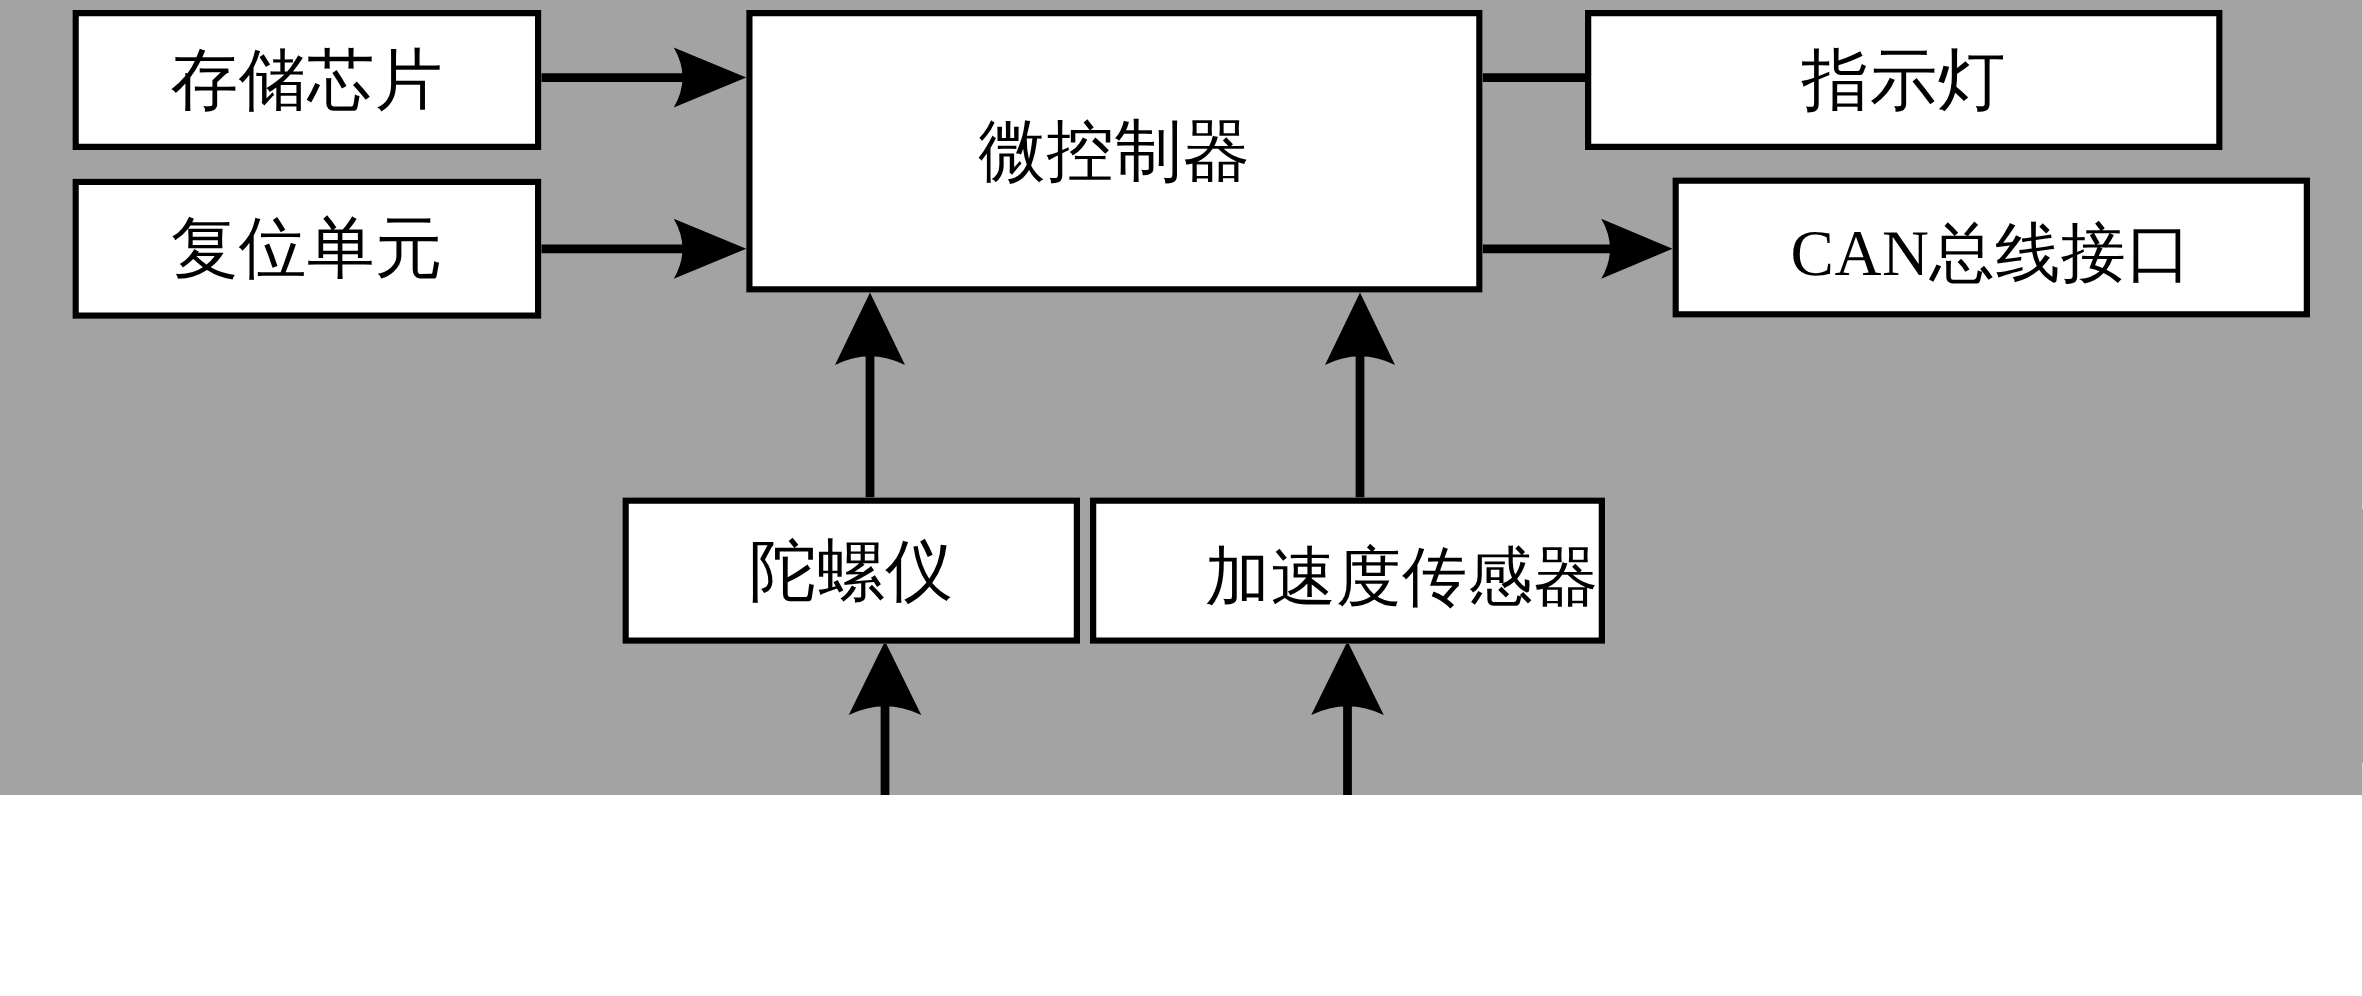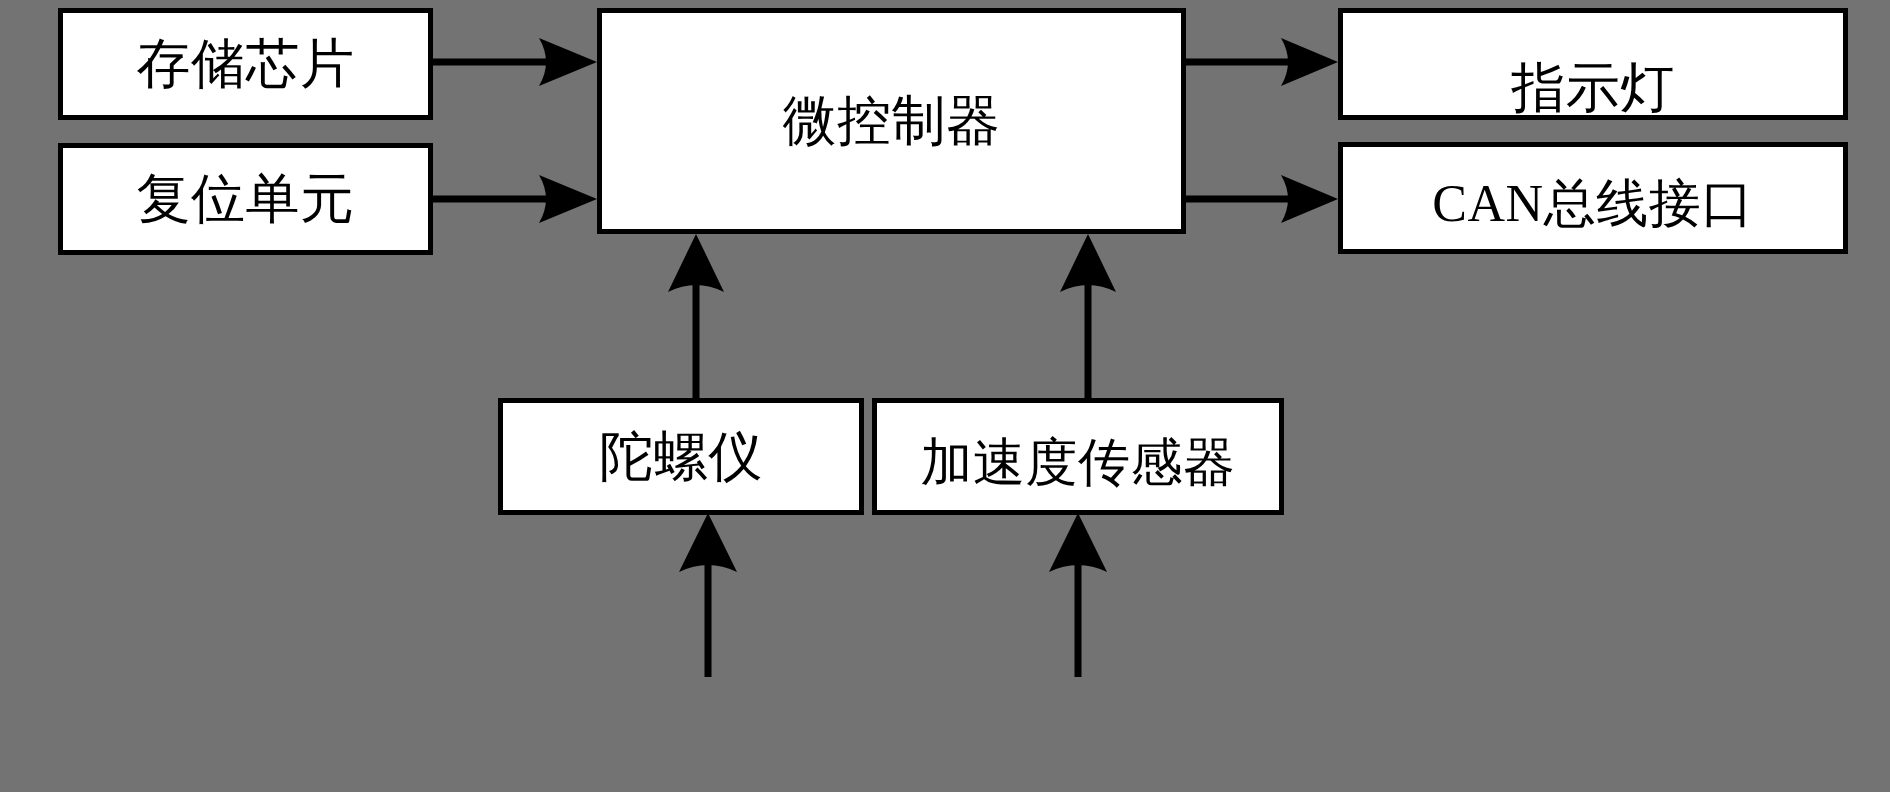--- a/index.html
+++ b/index.html
@@ -3,22 +3,22 @@
 <meta charset="utf-8">
 <style>
   html, body {
     margin: 0;
     padding: 0;
     background: #ffffff;
   }
   #canvas {
     position: relative;
     width: 1890px;
-    height: 792px;
-    background: #737373;
+    height: 636px;
+    background: #a3a3a3;
     overflow: hidden;
     font-family: "Liberation Serif", "DejaVu Serif", serif;
   }
   #svg-layer {
     position: absolute;
     left: 0;
     top: 0;
     width: 1890px;
     height: 797px;
   }
@@ -98,30 +98,30 @@
   </div>
 
   <div class="node-box" style="left:597px; top:8px; width:589px; height:226px;">
     <span class="node-label">微控制器</span>
   </div>
 
   <div class="node-box" style="left:58px; top:143px; width:375px; height:112px;">
     <span class="node-label">复位单元</span>
   </div>
 
-  <div class="node-box" style="left:1338px; top:8px; width:510px; height:112px;align-items:flex-end;">
+  <div class="node-box" style="left:1268px; top:8px; width:510px; height:112px;">
     <span class="node-label">指示灯</span>
   </div>
 
   <div class="node-box" style="left:1338px; top:142px; width:510px; height:112px;">
     <span class="node-label label-wide">CAN总线接口</span>
   </div>
 
   <div class="node-box" style="left:498px; top:398px; width:366px; height:117px;">
     <span class="node-label">陀螺仪</span>
   </div>
 
-  <div class="node-box" style="left:872px; top:398px; width:412px; height:117px;">
+  <div class="node-box" style="left:872px; top:398px; width:412px; height:117px;justify-content:flex-end;">
     <span class="node-label label-wide">加速度传感器</span>
   </div>
 
 
 </div>
 
 </body></html>

